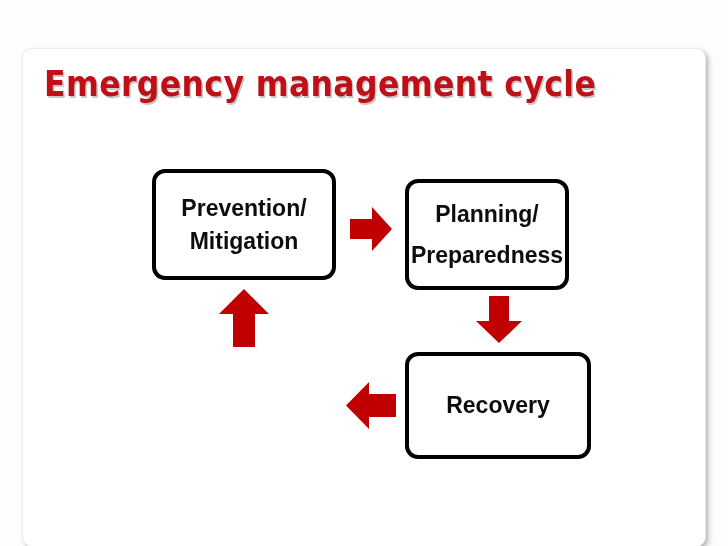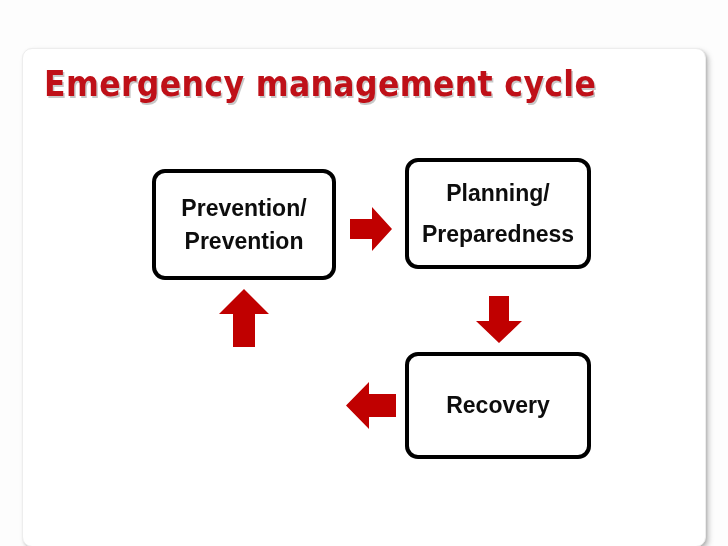--- a/index.html
+++ b/index.html
@@ -77,21 +77,21 @@
   .phase-line {
     font-size: 23px;
     font-weight: bold;
     color: #0d0d0d;
     line-height: 1.42;
     font-family: "Liberation Sans", sans-serif;
     white-space: nowrap;
   }
 
   #box-prevention  { left: 152px; top: 143px; width: 184px; height: 111px; }
-  #box-planning    { left: 405px; top: 132px; width: 186px; height: 111px; gap: 8px; }
+  #box-planning    { left: 405px; top: 153px; width: 164px; height: 111px; gap: 8px; }
   #box-recovery    { left: 152px; top: 326px; width: 184px; height: 107px; }
   #box-response    { left: 405px; top: 326px; width: 186px; height: 107px; }
 
   
   .arrow {
     position: absolute;
   }
   .arrow svg { display: block; }
 
   #arrow-right { left: 350px; top: 181px; width: 42px;  height: 44px; }
@@ -105,21 +105,21 @@
 <div id="slide-frame">
 
   <div id="slide-card"></div>
 
   <div id="slide-title">Emergency management cycle</div>
 
   <div id="diagram">
 
     <div class="phase-box" id="box-prevention">
       <div class="phase-line">Prevention/</div>
-      <div class="phase-line">Prevention</div>
+      <div class="phase-line">Mitigation</div>
     </div>
 
     <div class="phase-box" id="box-planning">
       <div class="phase-line">Planning/</div>
       <div class="phase-line">Preparedness</div>
     </div>
 
 
     <div class="phase-box" id="box-response">
       <div class="phase-line">Recovery</div>

